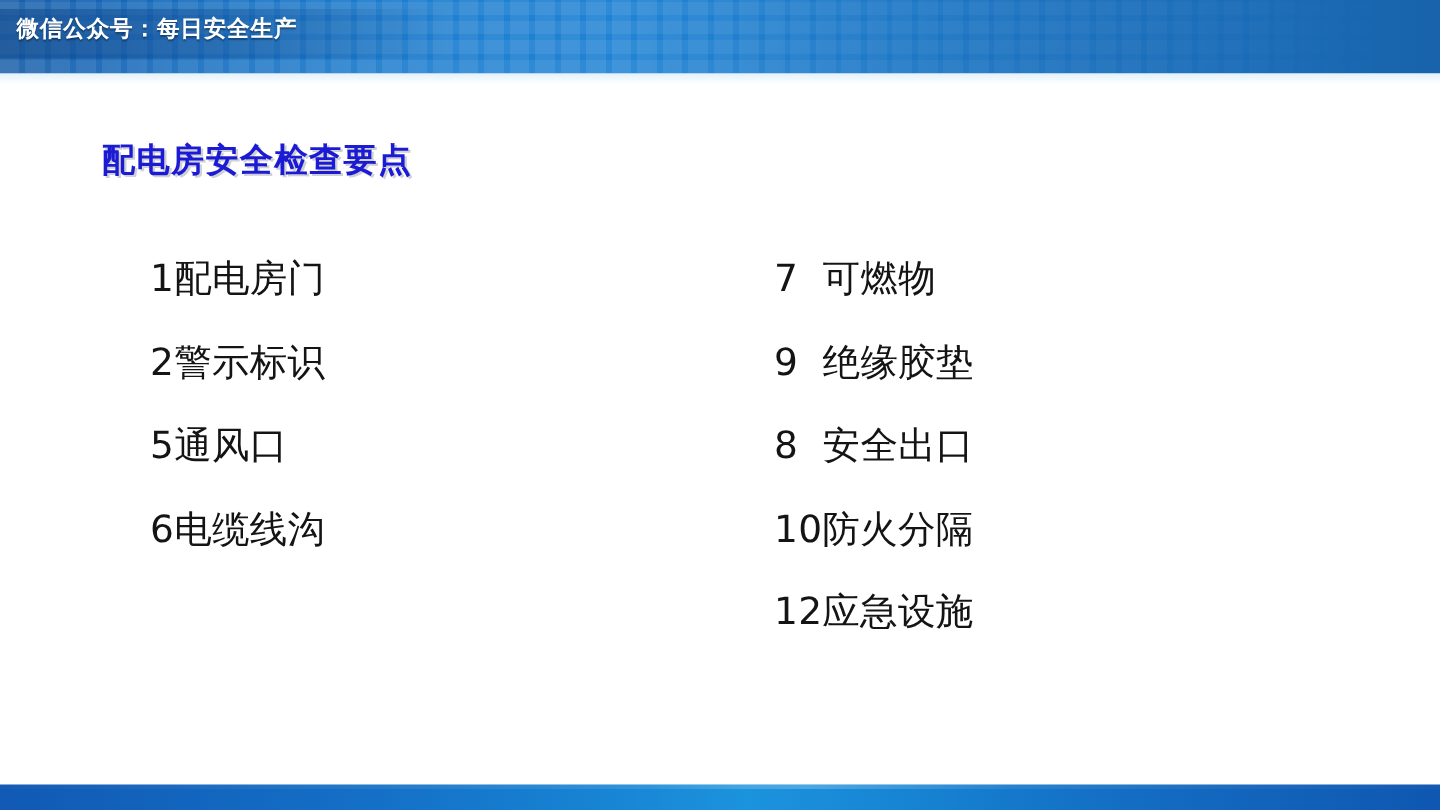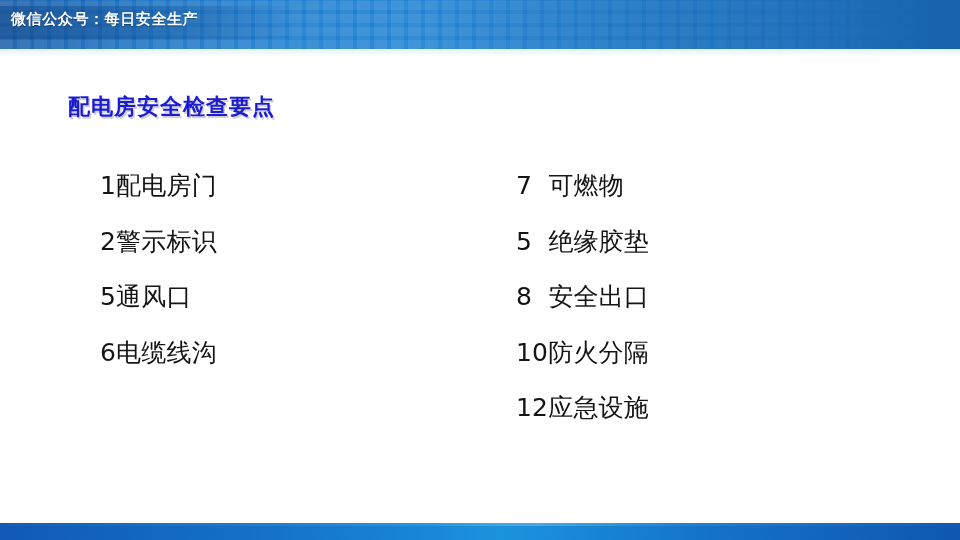--- a/index.html
+++ b/index.html
@@ -207,21 +207,21 @@
 
     <div class="column left">
       <div class="check-item">1配电房门</div>
       <div class="check-item">2警示标识</div>
       <div class="check-item">5通风口</div>
       <div class="check-item">6电缆线沟</div>
     </div>
 
     <div class="column right">
       <div class="check-item">7  可燃物</div>
-      <div class="check-item">5  绝缘胶垫</div>
+      <div class="check-item">9  绝缘胶垫</div>
       <div class="check-item">8  安全出口</div>
       <div class="check-item">10防火分隔</div>
       <div class="check-item">12应急设施</div>
     </div>
 
   </div>
 
   <div class="footer-bar">
     <div class="footer-highlight"></div>
   </div>

